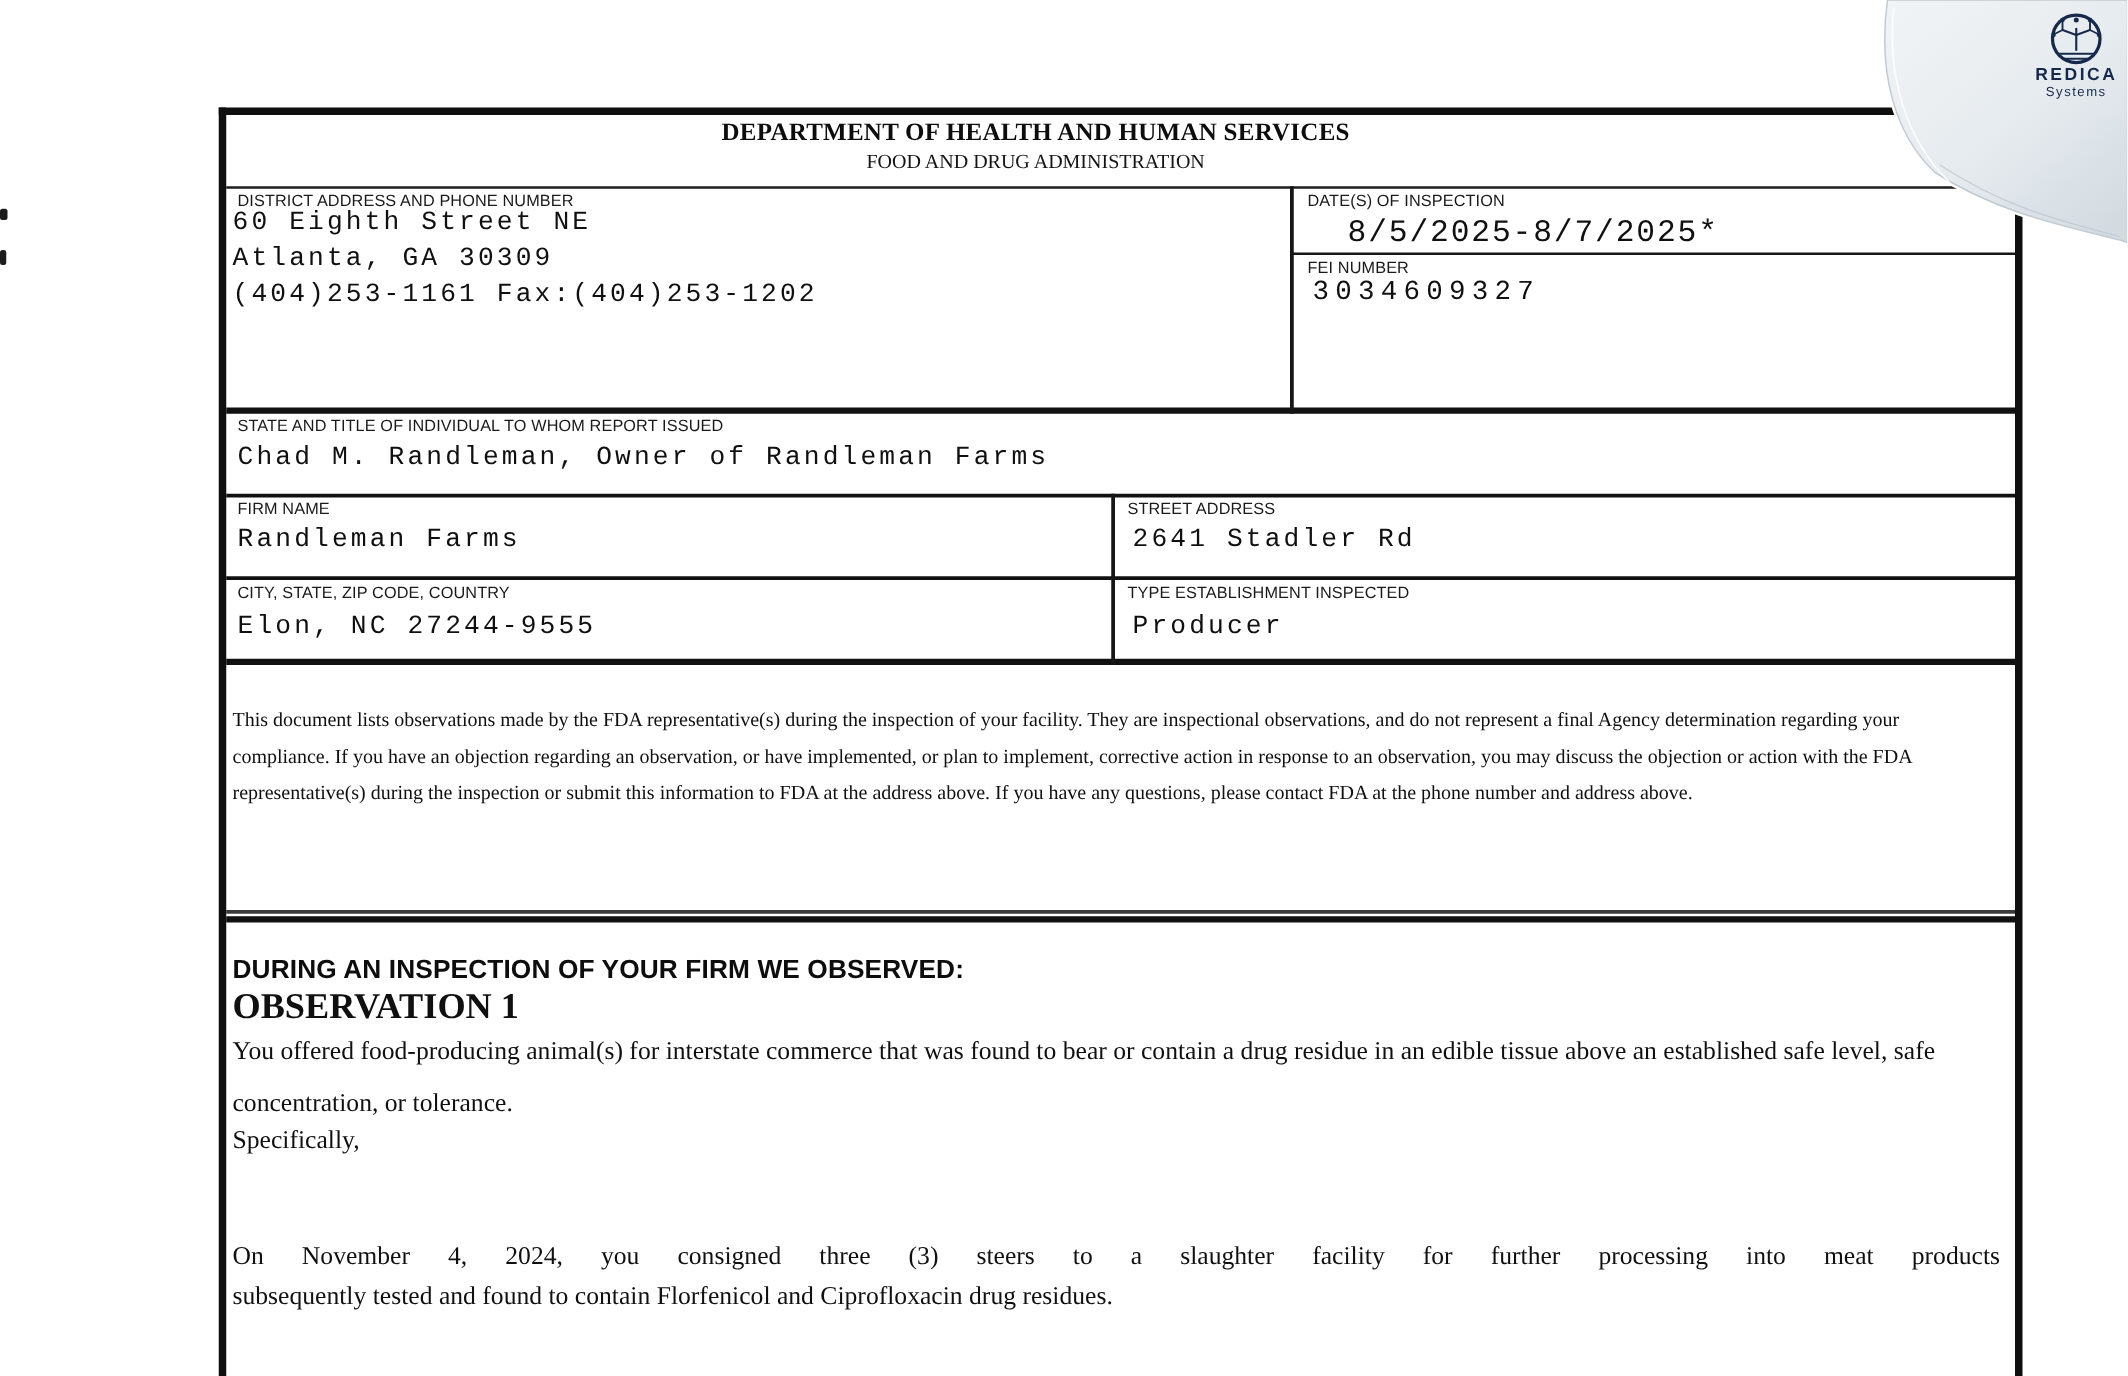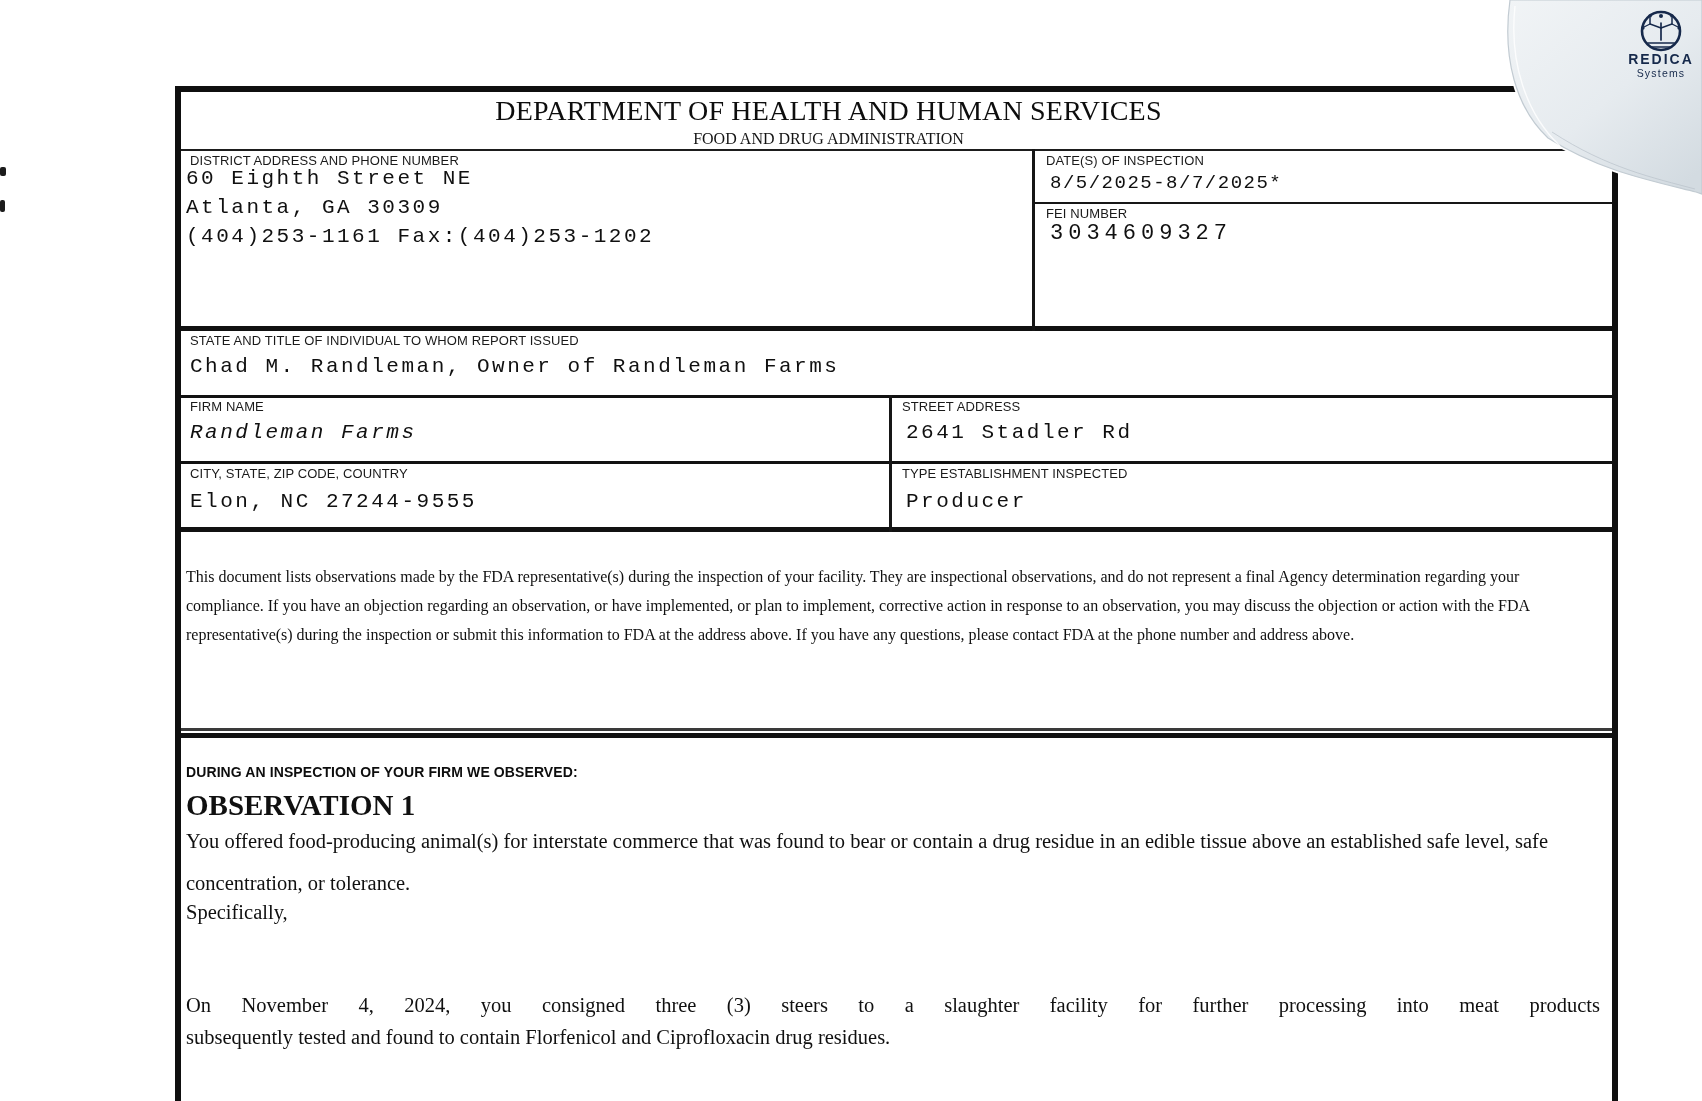--- a/index.html
+++ b/index.html
@@ -7,34 +7,34 @@
         font-family:"Liberation Sans",sans-serif;color:#101010;}
 
   
   .form-box{position:absolute;left:175px;top:86px;width:1443px;height:1015px;
             border:6px solid #0f0f0f;border-bottom:none;box-sizing:border-box;background:#fff;}
   .hline{position:absolute;left:181px;width:1431px;background:#111;}
   .vline{position:absolute;background:#161616;}
 
   
   .hdr{position:absolute;left:175px;top:95px;width:1307px;text-align:center;}
-  .hdr-title{font-family:"Liberation Serif",serif;font-weight:normal;font-size:28px;letter-spacing:.2px;color:#0d0d0d;}
+  .hdr-title{font-family:"Liberation Serif",serif;font-weight:bold;font-size:20px;letter-spacing:.2px;color:#0d0d0d;}
   .hdr-sub{font-family:"Liberation Serif",serif;font-size:16px;margin-top:3px;color:#141414;}
 
   
   .lbl{position:absolute;font-size:13px;color:#1a1a1a;letter-spacing:.1px;white-space:nowrap;}
   .val{position:absolute;font-family:"Liberation Mono","DejaVu Sans Mono",monospace;
        font-size:21px;letter-spacing:2.5px;color:#101010;white-space:nowrap;}
-  .val-date{font-size:19px;letter-spacing:1.5px;}
+  .val-date{font-size:25px;letter-spacing:1.5px;margin-left:28px;}
   .val-fei{font-size:22px;letter-spacing:5px;}
 
   
   .serif{font-family:"Liberation Serif",serif;color:#101010;}
   .notice{position:absolute;left:186px;top:562px;width:1352px;font-size:16px;line-height:29px;}
-  .sec-heading{position:absolute;left:186px;top:764px;font-weight:bold;font-size:14px;color:#0d0d0d;letter-spacing:.1px;}
+  .sec-heading{position:absolute;left:186px;top:764px;font-weight:bold;font-size:21px;color:#0d0d0d;letter-spacing:.1px;}
   .obs-title{position:absolute;left:186px;top:789px;font-weight:bold;font-size:29px;}
   .obs-body{position:absolute;left:186px;top:820px;width:1370px;font-size:20.5px;line-height:42px;}
   .specifically{position:absolute;left:186px;top:901px;font-size:20.5px;}
   .detail{position:absolute;left:186px;top:990px;width:1414px;font-size:20.5px;line-height:31.5px;}
   .jline{text-align:justify;text-align-last:justify;}
 
   
   .redaction{display:inline-block;position:relative;width:66px;height:18px;vertical-align:baseline;}
   .redaction .frame{position:absolute;left:0;bottom:-7px;width:66px;height:44px;background:#fff;
                     border:2px solid #8f8f8f;box-sizing:border-box;}
@@ -82,21 +82,21 @@
   <div class="lbl" style="left:1046px;top:153px;">DATE(S) OF INSPECTION</div>
   <div class="val val-date" style="left:1050px;top:172px;">8/5/2025-8/7/2025*</div>
 
   <div class="lbl" style="left:1046px;top:206px;text-align:center;">FEI NUMBER</div>
   <div class="val val-fei" style="left:1050px;top:221px;">3034609327</div>
 
   <div class="lbl" style="left:190px;top:333px;">STATE AND TITLE OF INDIVIDUAL TO WHOM REPORT ISSUED</div>
   <div class="val" style="left:190px;top:355px;">Chad M. Randleman, Owner of Randleman Farms</div>
 
   <div class="lbl" style="left:190px;top:399px;">FIRM NAME</div>
-  <div class="val" style="left:190px;top:421px;font-style:italic;">Randleman Farms</div>
+  <div class="val" style="left:190px;top:421px;">Randleman Farms</div>
   <div class="lbl" style="left:902px;top:399px;">STREET ADDRESS</div>
   <div class="val" style="left:906px;top:421px;">2641 Stadler Rd</div>
 
   <div class="lbl" style="left:190px;top:466px;">CITY, STATE, ZIP CODE, COUNTRY</div>
   <div class="val" style="left:190px;top:490px;">Elon, NC 27244-9555</div>
   <div class="lbl" style="left:902px;top:466px;">TYPE ESTABLISHMENT INSPECTED</div>
   <div class="val" style="left:906px;top:490px;">Producer</div>
 
   <div class="serif notice">This document lists observations made by the FDA representative(s) during the inspection of your facility. They are inspectional observations, and do not represent a final Agency determination regarding your compliance. If you have an objection regarding an observation, or have implemented, or plan to implement, corrective action in response to an observation, you may discuss the objection or action with the FDA representative(s) during the inspection or submit this information to FDA at the address above. If you have any questions, please contact FDA at the phone number and address above.</div>
 

